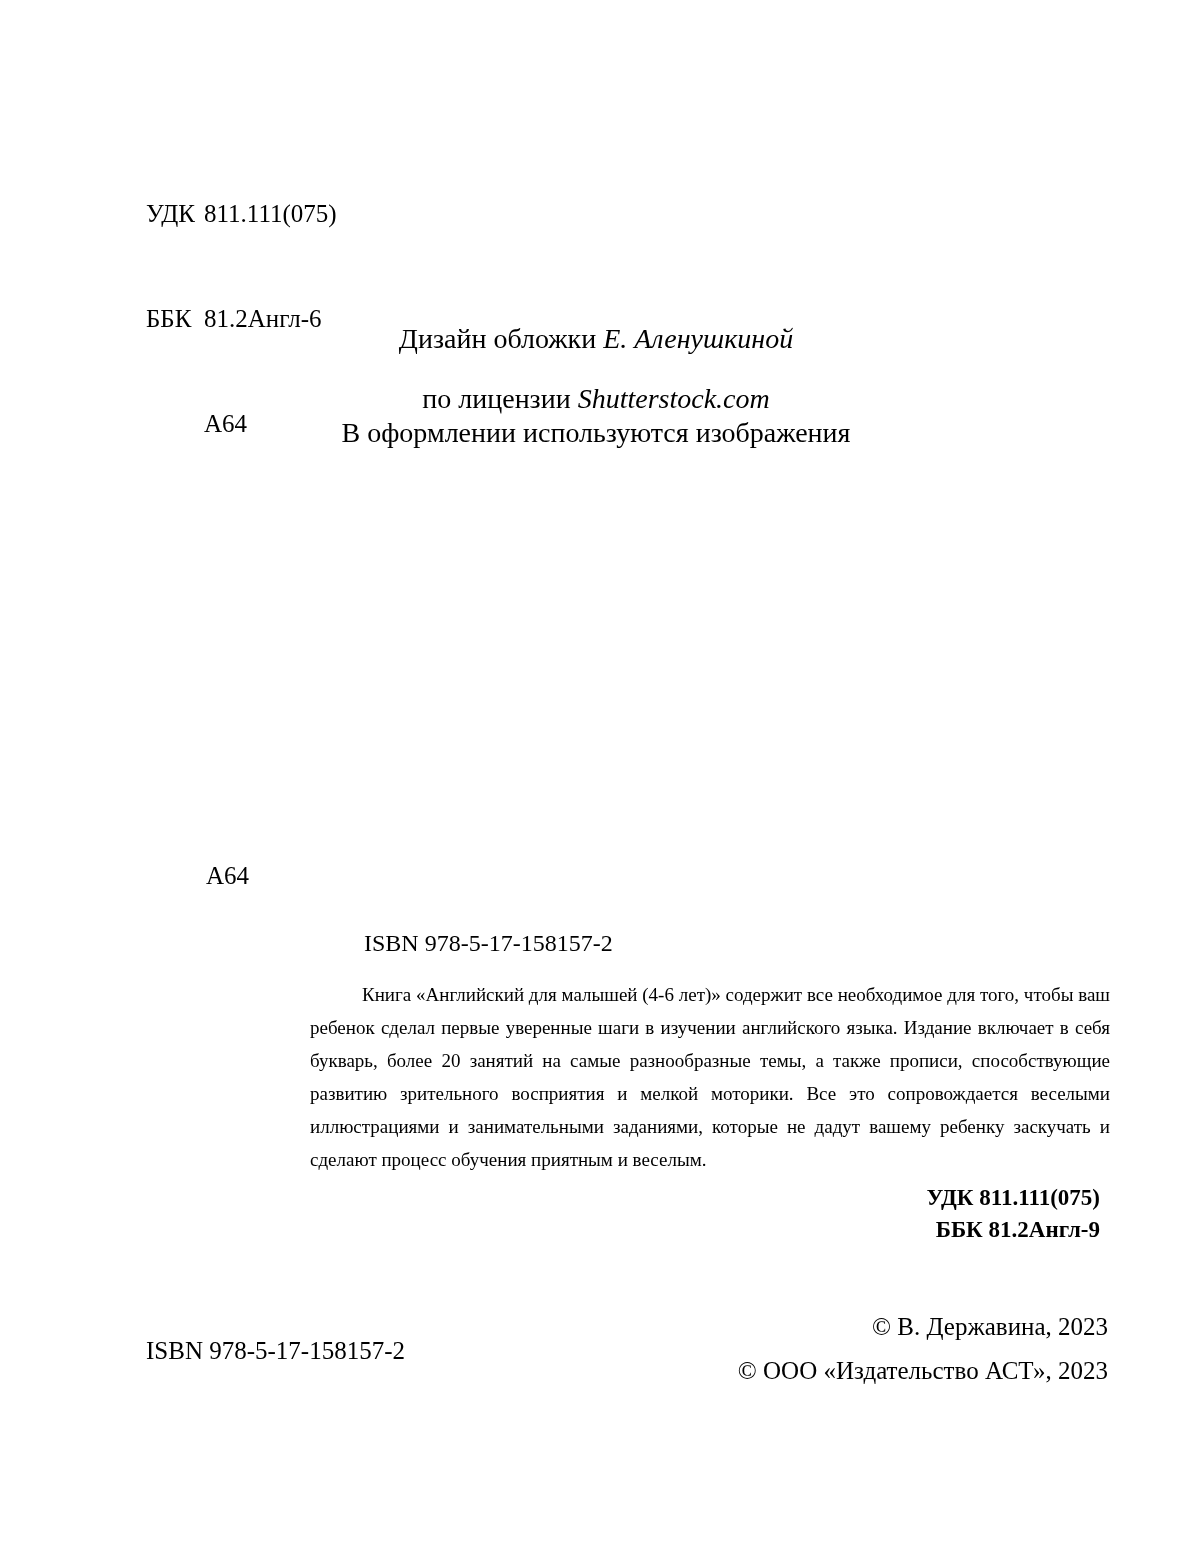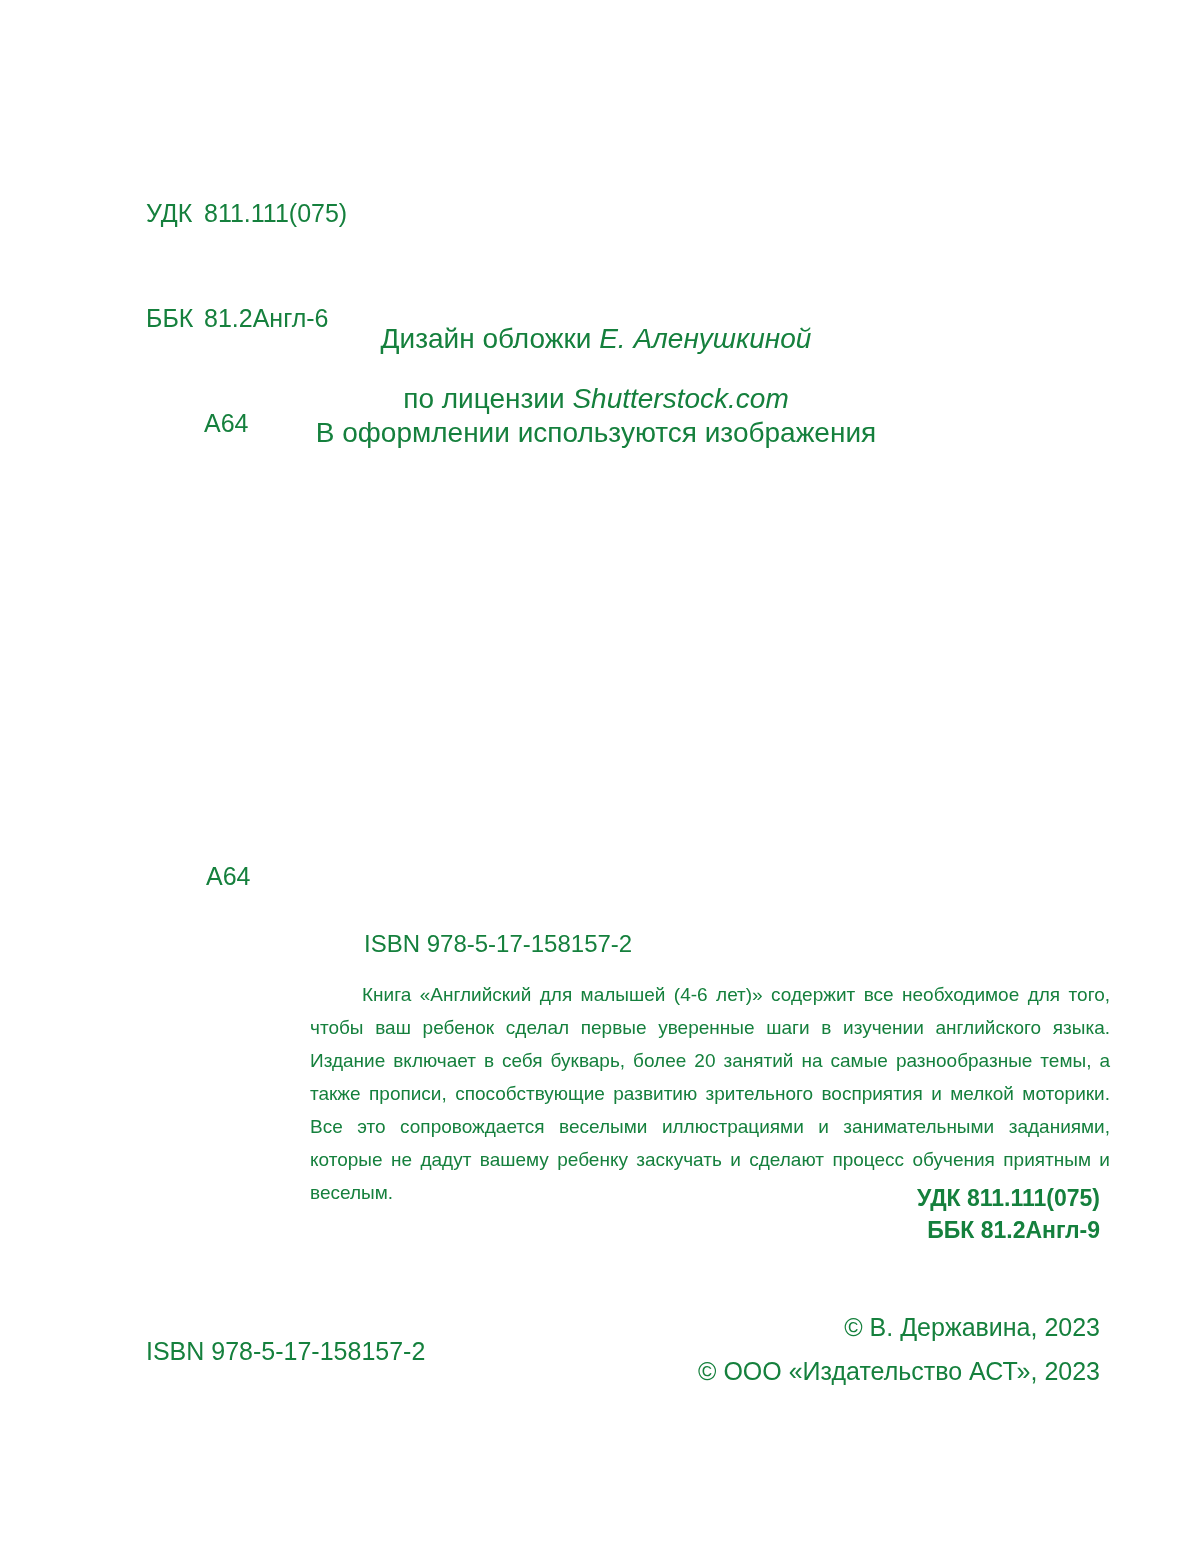--- a/index.html
+++ b/index.html
@@ -5,22 +5,22 @@
   html, body {
     margin: 0;
     padding: 0;
     background: #ffffff;
   }
   .page {
     position: relative;
     width: 1184px;
     height: 1565px;
     background: #ffffff;
-    font-family: Liberation Sans, sans-serif;
-    color: #15803d;
+    font-family: Liberation Serif, serif;
+    color: #000000;
     overflow: hidden;
   }
 
   
   .udk-block {
     position: absolute;
     left: 146px;
     top: 126px;
     font-size: 25px;
     line-height: 35px;
@@ -104,21 +104,21 @@
 
   
   .footer-isbn {
     position: absolute;
     left: 146px;
     top: 1337px;
     font-size: 25px;
   }
   .copyright {
     position: absolute;
-    right: 84px;
+    right: 76px;
     top: 1305px;
     text-align: right;
     font-size: 25px;
     line-height: 44px;
   }
 </style>
 </head>
 <body>
 
 <div class="page">

